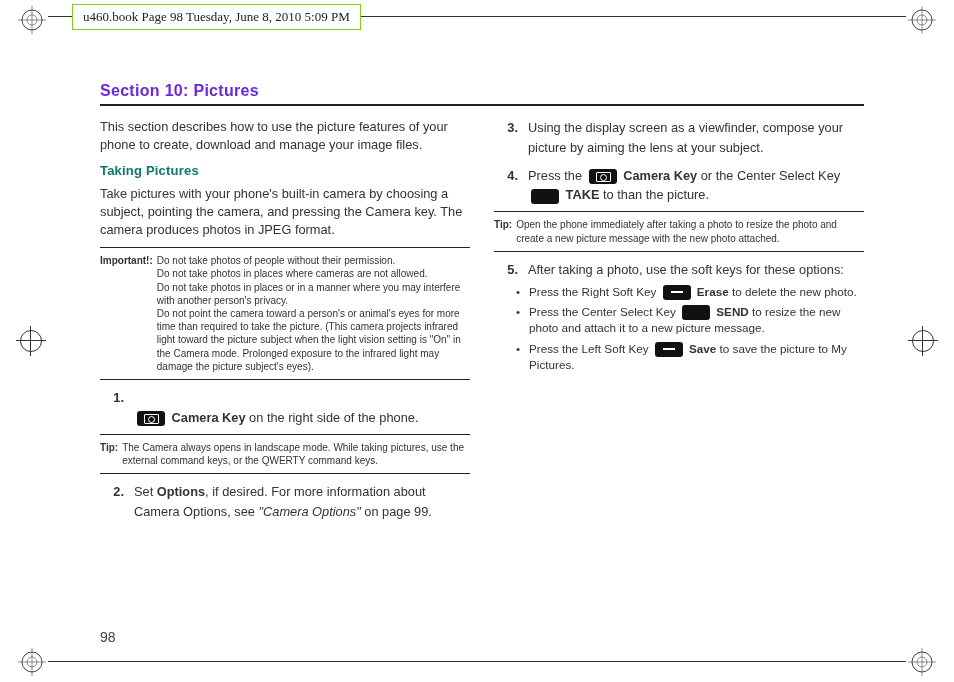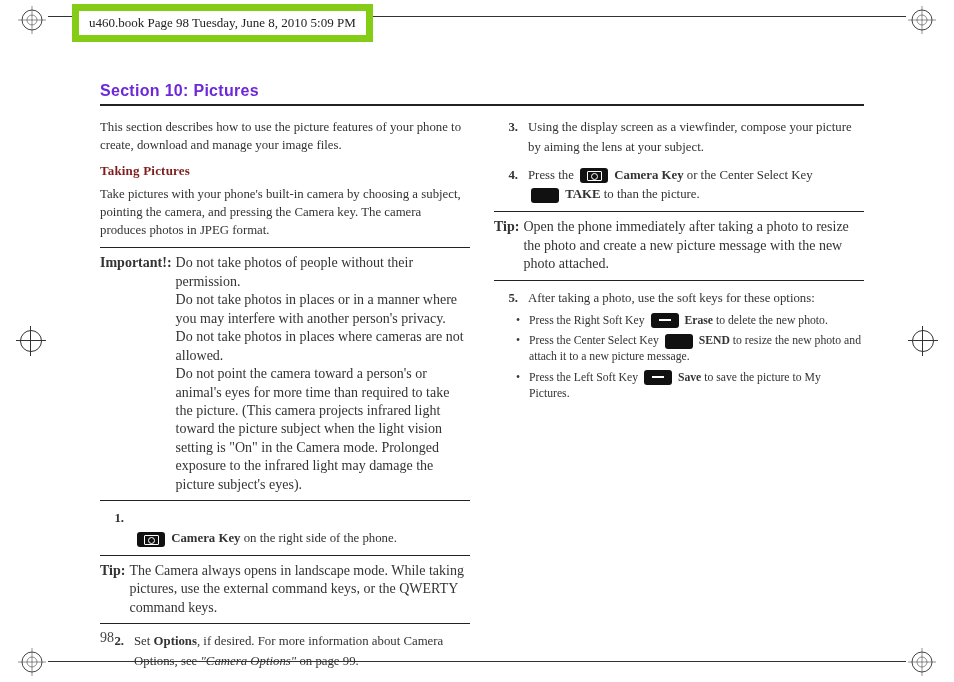--- a/index.html
+++ b/index.html
@@ -36,21 +36,21 @@
   .side-target .cross:before, .side-target .cross:after {
     content: ""; position: absolute; background: #333;
   }
   .side-target .cross:before { top: 14px; left: 0; width: 30px; height: 1px; }
   .side-target .cross:after { left: 14px; top: 0; height: 30px; width: 1px; }
 
   
   .header-box {
     position: absolute;
     top: 4px; left: 72px;
-    border: 7px solid #84cc16;
+    border: 1px solid #84cc16;
     padding: 4px 10px;
     font-family: "Times New Roman", serif;
     font-size: 13px;
     background: #fff;
   }
   .header-rule {
     position: absolute;
     top: 16px; left: 48px; right: 48px;
     border-top: 1px solid #333;
     z-index: -1;
@@ -72,34 +72,33 @@
     font-size: 16px;
     letter-spacing: 0.3px;
     margin-bottom: 4px;
   }
   .title-rule {
     height: 0; border-top: 2px solid #222; margin-bottom: 12px;
   }
   .columns {
     display: flex;
     gap: 24px;
-    font-family: Liberation Serif, serif;
   }
   .col { flex: 1; font-size: 12.8px; line-height: 1.42; color: #333; }
   .intro { margin-bottom: 8px; }
   .subhead {
-    color: #7f1d1d;
+    color: #0f766e;
     font-weight: bold;
     font-size: 13px;
     margin: 4px 0 4px 0;
     letter-spacing: 0.2px;
   }
   .para { margin-bottom: 8px; }
   .hr { border-top: 1px solid #222; margin: 6px 0; }
-  .note-block { font-size: 14px; line-height: 1.32; display: flex; gap: 4px; color: #333; }
+  .note-block { font-size: 10px; line-height: 1.32; display: flex; gap: 4px; color: #333; }
   .note-label { font-weight: bold; white-space: nowrap; }
   .note-body { }
   .note-body div { }
   .step {
     display: flex; gap: 10px; margin: 8px 0 4px 8px; line-height: 1.55;
   }
   .step-num { font-weight: bold; min-width: 16px; text-align: right; }
   .step-body {}
   .bullet-list { margin: 4px 0 0 22px; font-size: 11.7px; line-height: 1.4; }
   .bullet-list .bi { display: flex; gap: 8px; margin-bottom: 4px; }
@@ -199,22 +198,22 @@
     <div class="col">
       <div class="intro">This section describes how to use the picture features of your phone to create, download and manage your image files.</div>
       <div class="subhead">Taking Pictures</div>
       <div class="para">Take pictures with your phone's built-in camera by choosing a subject, pointing the camera, and pressing the Camera key. The camera produces photos in JPEG format.</div>
 
       <div class="hr"></div>
       <div class="note-block">
         <div class="note-label">Important!:</div>
         <div class="note-body">
           <div>Do not take photos of people without their permission.</div>
+          <div>Do not take photos in places where cameras are not allowed.</div>
           <div>Do not take photos in places or in a manner where you may interfere with another person's privacy.</div>
-          <div>Do not take photos in places where cameras are not allowed.</div>
           <div>Do not point the camera toward a person's or animal's eyes for more time than required to take the picture. (This camera projects infrared light toward the picture subject when the light vision setting is "On" in the Camera mode.  Prolonged exposure to the infrared light may damage the picture subject's eyes).</div>
         </div>
       </div>
       <div class="hr"></div>
 
       <div class="step">
         <div class="step-num">1.</div>
         <div class="step-body">
           <br>
           <span class="key cam"></span>

